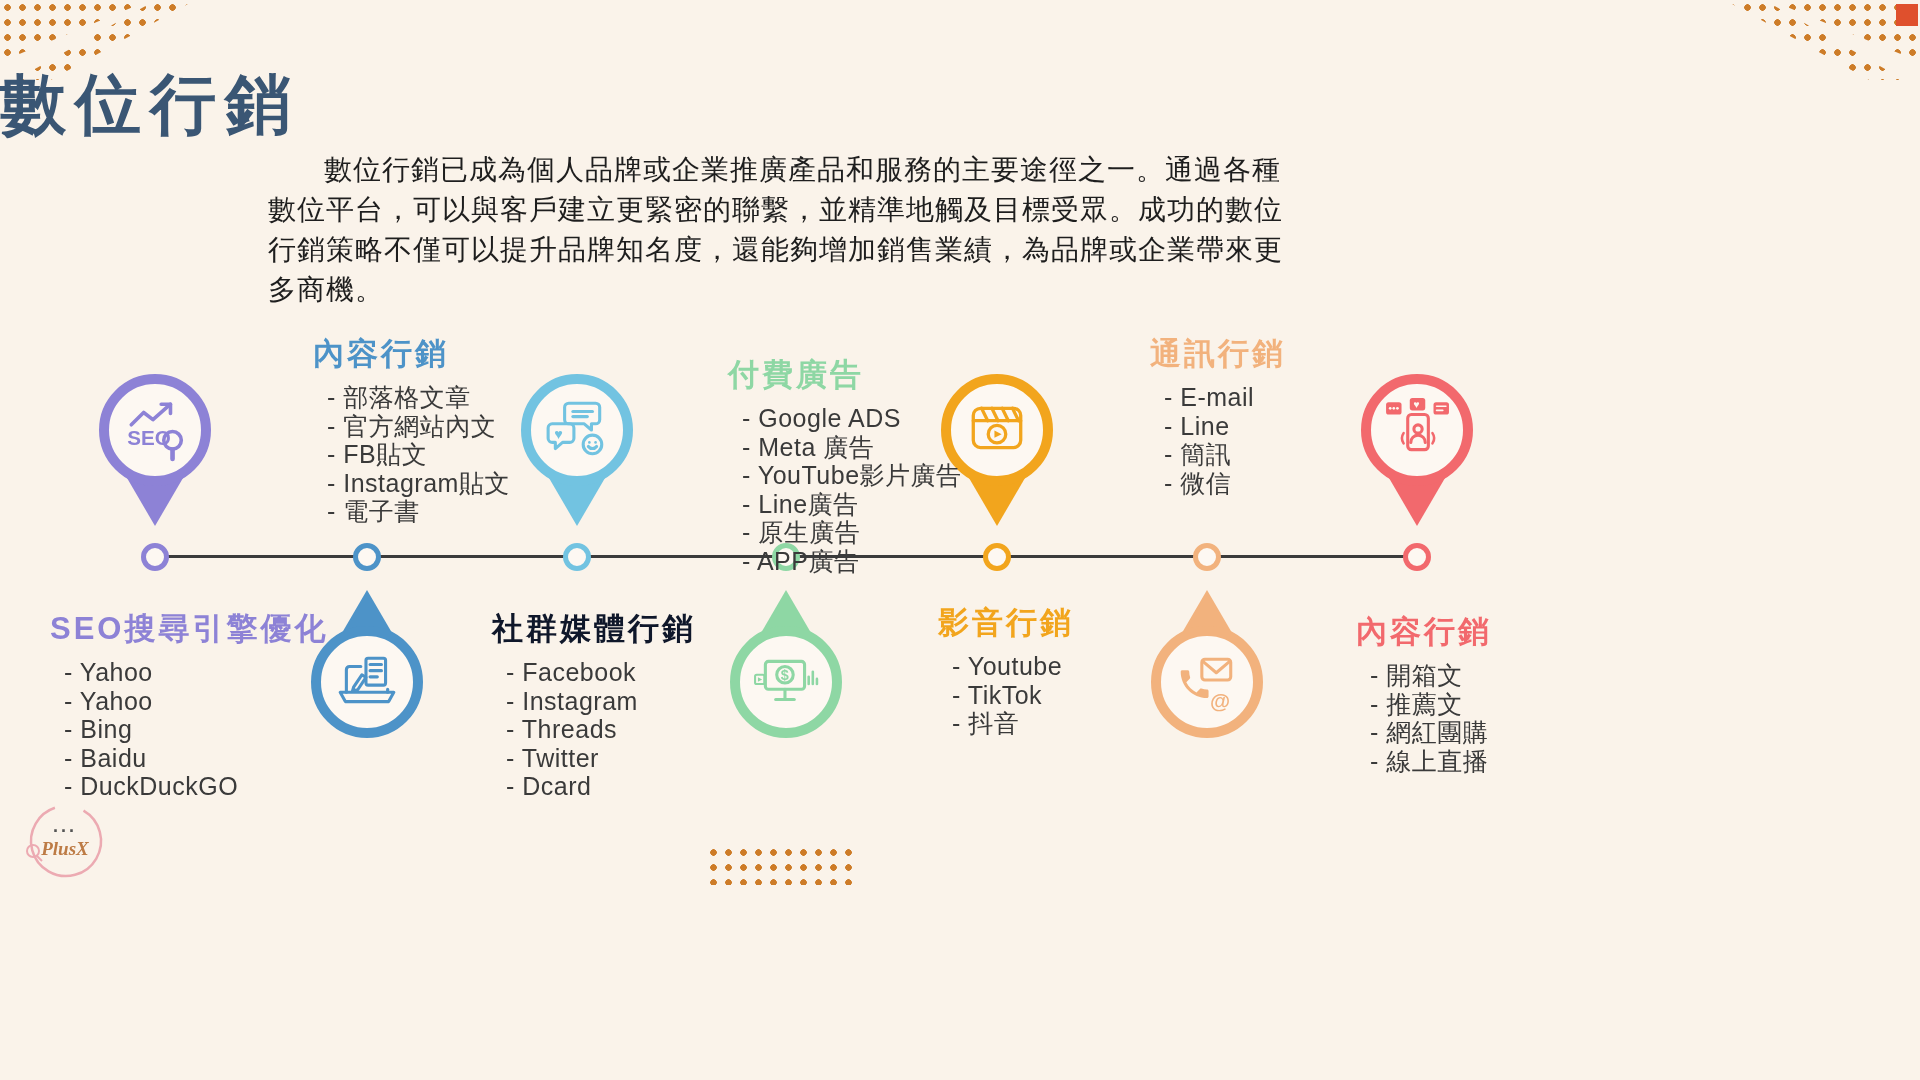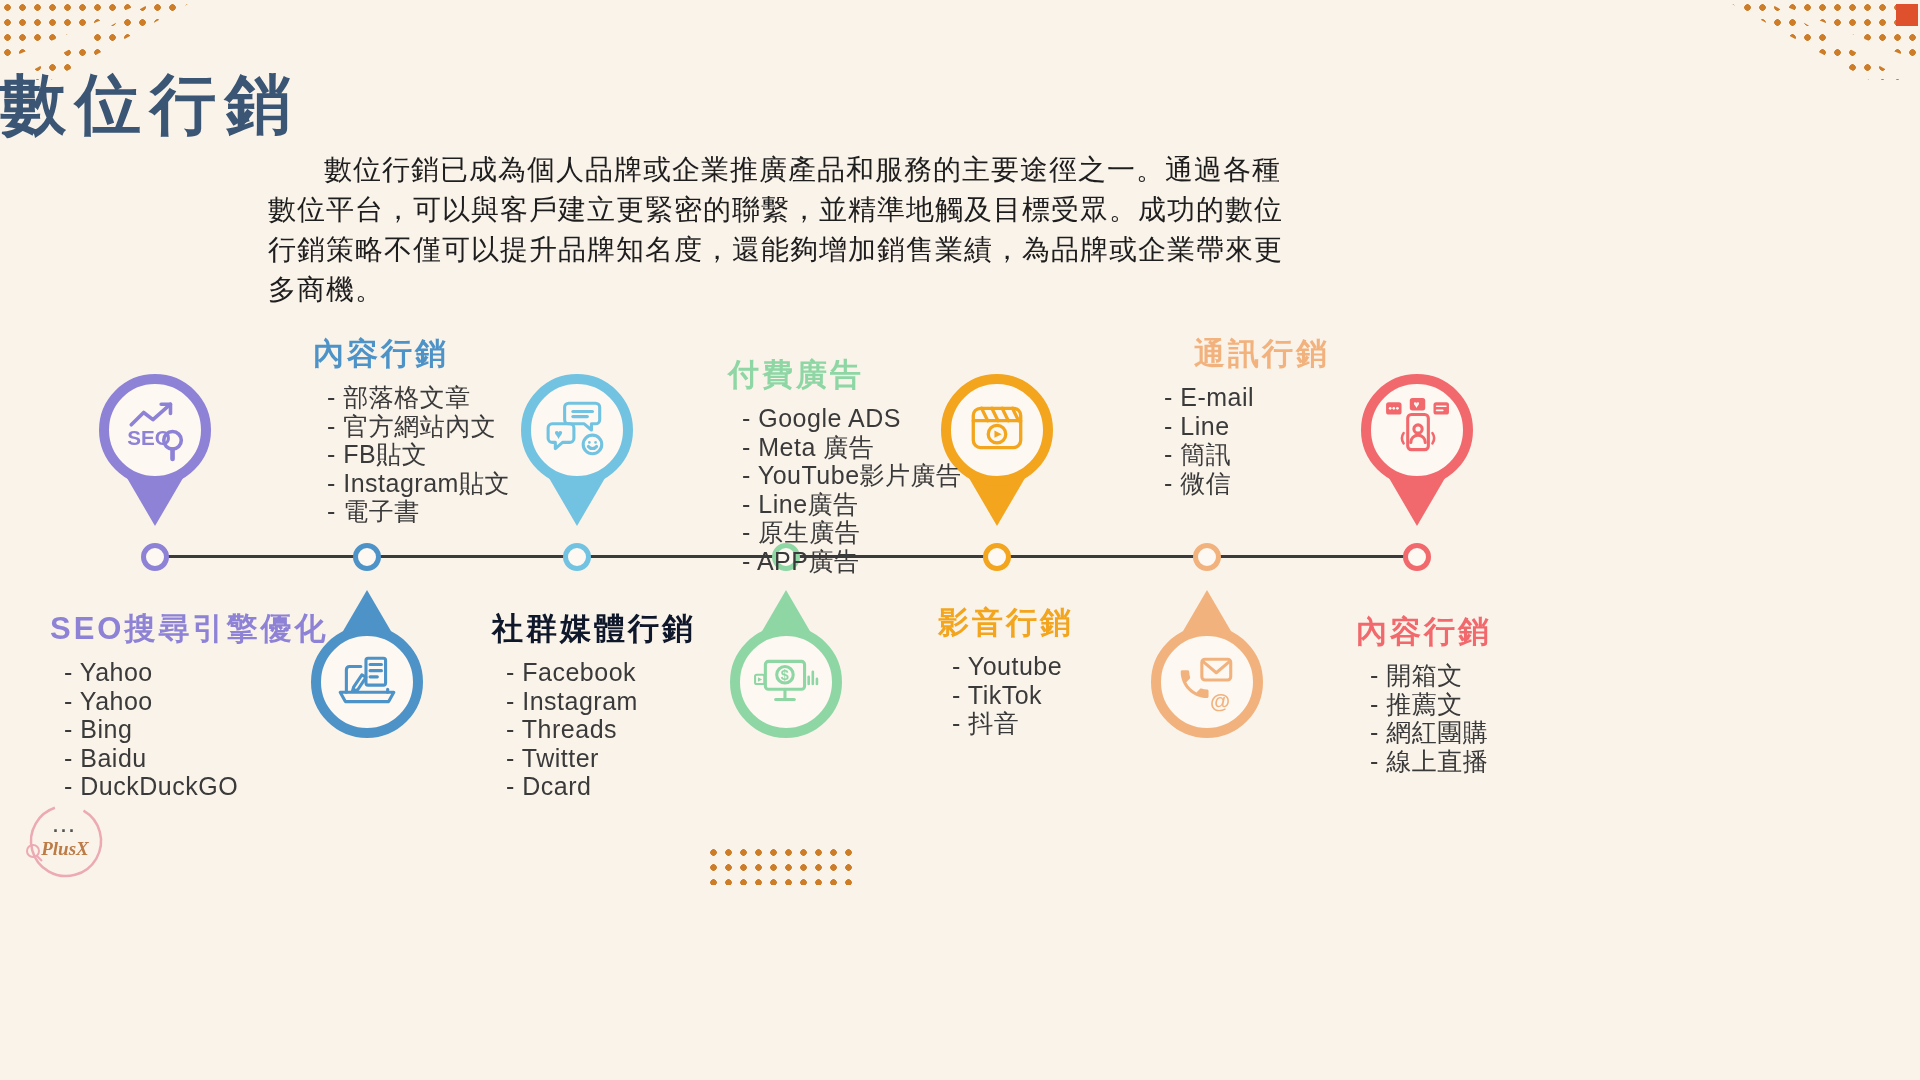--- a/index.html
+++ b/index.html
@@ -248,21 +248,21 @@
     <text x="35" y="57" font-size="20" font-weight="bold" fill="currentColor" stroke="none">@</text>
     <g transform="translate(2,16) scale(1.5)" fill="currentColor" stroke="none">
       <path d="M6.62 10.79c1.44 2.83 3.76 5.14 6.59 6.59l2.2-2.2c.27-.27.67-.36 1.02-.24 1.12.37 2.33.57 3.57.57.55 0 1 .45 1 1V20c0 .55-.45 1-1 1-9.39 0-17-7.61-17-17 0-.55.45-1 1-1h3.5c.55 0 1 .45 1 1 0 1.25.2 2.45.57 3.57.11.35.03.74-.25 1.02l-2.2 2.2z"></path>
     </g>
   </svg>
           </span>
         </div>
       </div>
       <div class="node" style="left: 1193px; --c: #f2b27d;"></div>
       <div class="textblock" style="left: 1150px; top: 333px;">
-        <h3 style="color: rgb(242, 178, 125); margin-left: 44px;">通訊行銷</h3>
+        <h3 style="color: rgb(242, 178, 125);">通訊行銷</h3>
         <ul>
           <li>- E-mail</li>
           <li>- Line</li>
           <li>- 簡訊</li>
           <li>- 微信</li>
         </ul>
       </div>
       <div class="pin pin-above" style="left: 1361px; --c: #f2696d;">
         <div class="tail"></div>
         <div class="ring">

